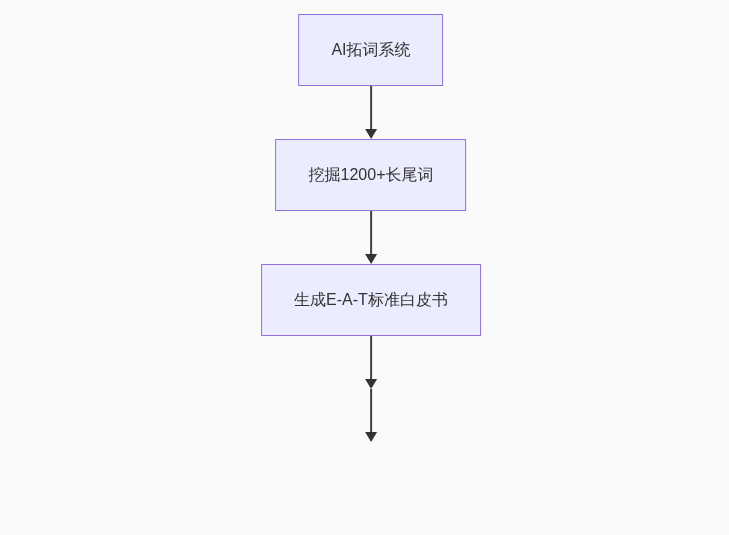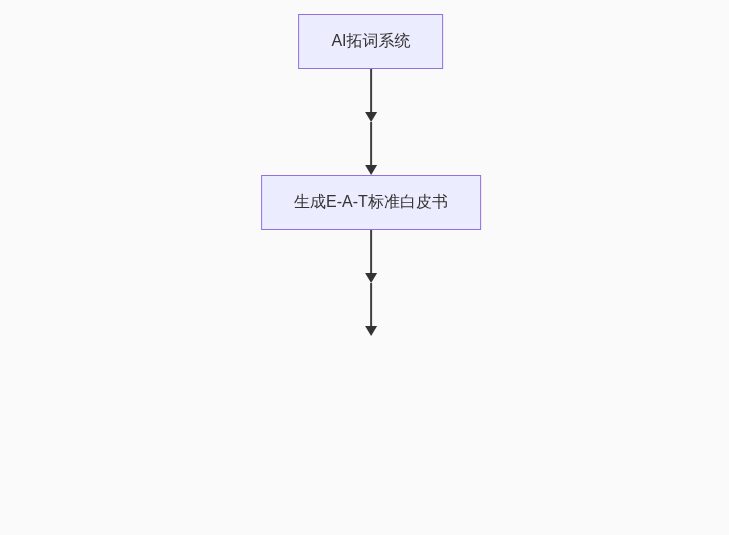--- a/index.html
+++ b/index.html
@@ -20,21 +20,21 @@
     position: absolute;
     left: 371px;
     top: 14px;
     transform: translateX(-50%);
     display: flex;
     flex-direction: column;
     align-items: center;
   }
   .node {
     box-sizing: border-box;
-    height: 55px;
+    height: 72px;
     padding: 0 32px;
     background: #ececff;
     border: 1px solid #9370db;
     display: flex;
     align-items: center;
     justify-content: center;
     font-size: 16px;
     color: #333333;
     white-space: nowrap;
     text-align: center;
@@ -67,20 +67,23 @@
 
     <div class="node">
       <span>AI拓词系统</span>
     </div>
 
     <div class="arrow">
       <div class="line"></div>
       <div class="head"></div>
     </div>
 
+    <div class="node">
+      <span>挖掘1200+长尾词</span>
+    </div>
 
     <div class="arrow">
       <div class="line"></div>
       <div class="head"></div>
     </div>
 
     <div class="node">
       <span>生成E-A-T标准白皮书</span>
     </div>
 

